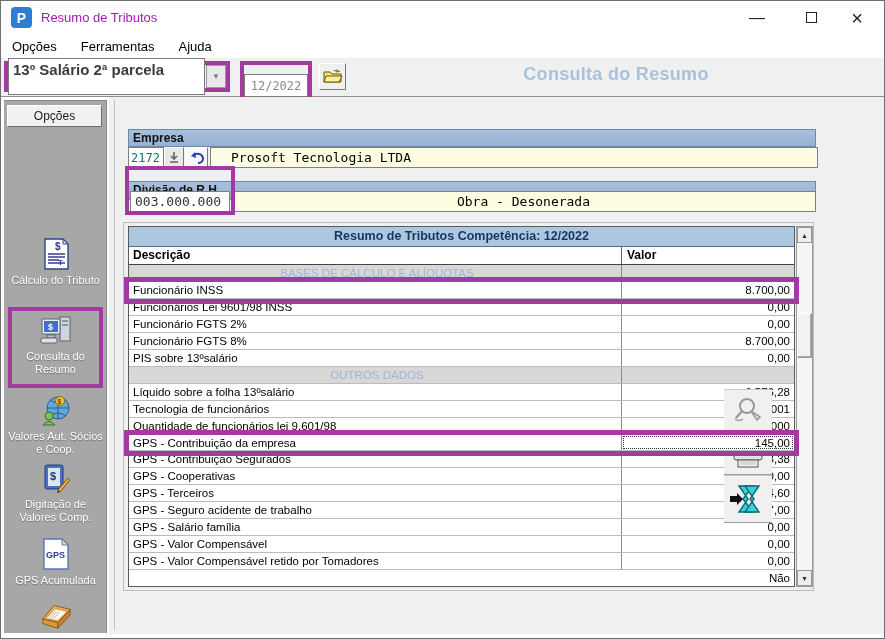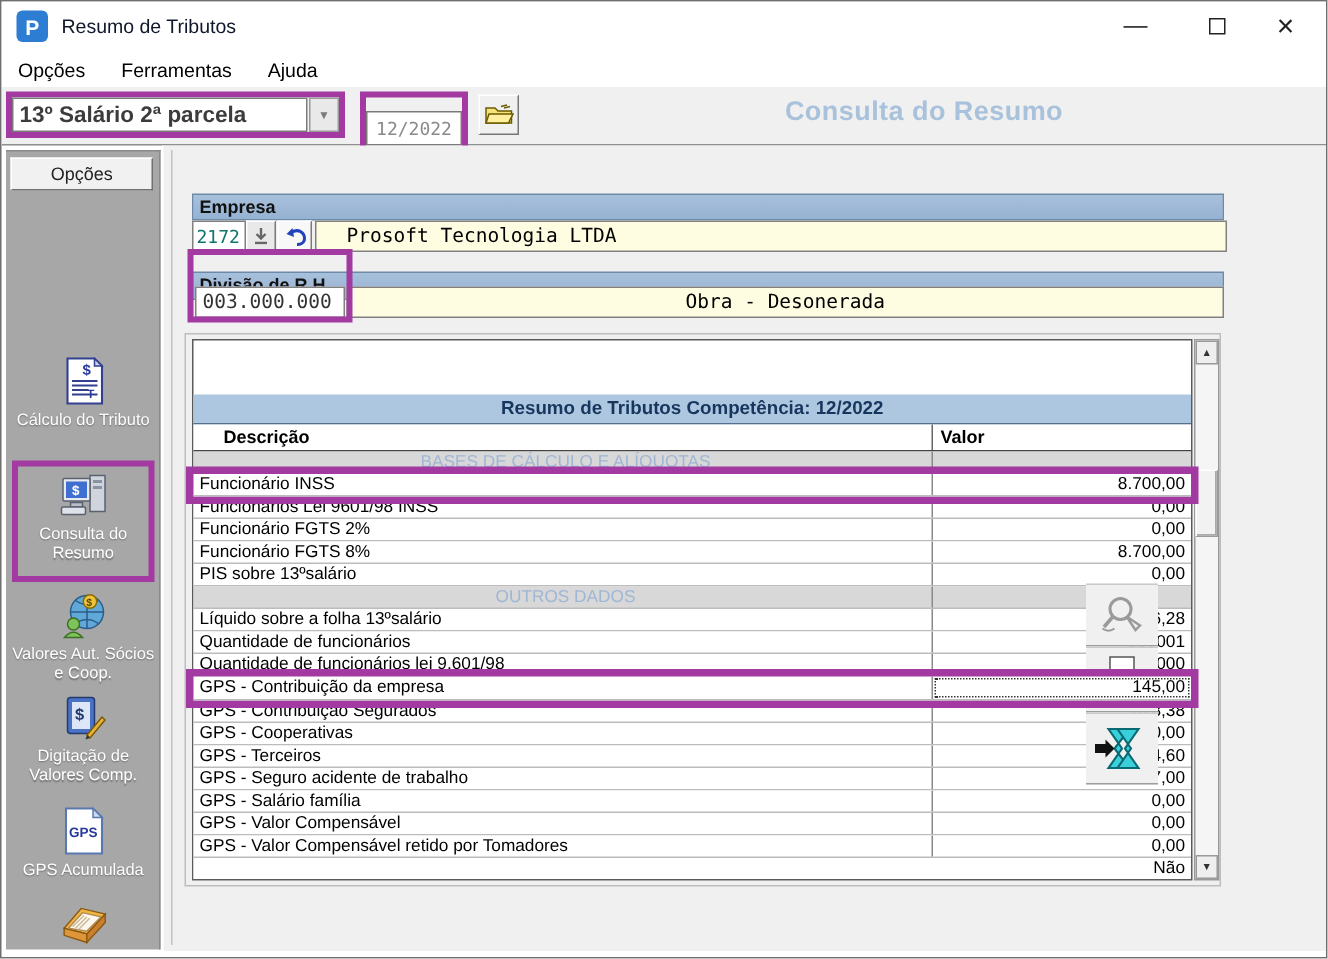--- a/index.html
+++ b/index.html
@@ -4,33 +4,33 @@
 <style>
   * { margin:0; padding:0; box-sizing:border-box; }
   html,body { background:#cfcfcf; font-family:"Liberation Sans", sans-serif; }
   .window {
     position:relative; width:885px; height:639px; background:#fff;
     border:1px solid #6e6e6e; overflow:hidden;
   }
   
   .titlebar { position:absolute; top:0; left:0; width:100%; height:33px; background:#fff; display:flex; align-items:center; }
   .app-icon { width:21px; height:21px; margin-left:10px; background:#2d7dd2; border-radius:4px; color:#fff; font-weight:bold; font-size:14px; display:flex; align-items:center; justify-content:center; }
-  .app-title { margin-left:9px; font-size:13px; color:#0f172a; }
+  .app-title { margin-left:9px; font-size:13px; color:#a21caf; }
   .win-ctrl { position:absolute; top:0; width:42px; height:33px; display:flex; align-items:center; justify-content:center; color:#222; cursor:default; }
   .ctrl-min { right:106px; font-size:16px; }
   .ctrl-max { right:52px; }
   .ctrl-max .box { width:11px; height:11px; border:1.5px solid #222; }
   .ctrl-close { right:6px; font-size:20px; line-height:20px; }
   
   .menubar { position:absolute; top:33px; left:0; width:100%; height:24px; background:#fff; display:flex; align-items:center; gap:24px; padding-left:11px; font-size:13px; color:#000; }
   
   .toolbar { position:absolute; top:57px; left:0; width:100%; height:39px; background:#f0f0f0; border-bottom:1px solid #8f8f8f; }
   .purple-wrap { position:absolute; border:4px solid #a23aa2; background:#f0f0f0; display:flex; align-items:center; }
   .combo-wrap { left:3px; top:3px; height:31px; }
-  .combo-field { width:197px; height:23px; background:#fff; border:1px solid #7a7a7a; font-weight:bold; font-size:15px; color:#3c3c3c; padding:0 4px; line-height:21px; white-space:nowrap; overflow:hidden; }
+  .combo-field { width:197px; height:37px; background:#fff; border:1px solid #7a7a7a; font-weight:bold; font-size:15px; color:#3c3c3c; padding:0 4px; line-height:21px; white-space:nowrap; overflow:hidden; }
   .combo-arrow { width:20px; height:23px; background:#e9e9e9; border:1px solid #9a9a9a; margin-left:1px; display:flex; align-items:center; justify-content:center; font-size:8px; color:#7a7a7a; }
   .date-wrap { left:239px; top:3px; height:49px; }
   .date-field { width:64px; height:23px; background:#fff; border:1px solid #7a7a7a; font-family:"DejaVu Sans Mono", monospace; font-size:12px; color:#8a8a8a; display:flex; align-items:center; justify-content:center; }
   .folder-btn { position:absolute; left:318px; top:5px; width:27px; height:27px; background:#f0f0f0; border-top:1px solid #fff; border-left:1px solid #fff; border-right:1px solid #777; border-bottom:1px solid #777; display:flex; align-items:center; justify-content:center; }
   .screen-title { position:absolute; left:430px; top:6px; width:370px; text-align:center; color:#a9c2dc; font-weight:bold; font-size:18px; letter-spacing:.3px; }
   
   .sidebar { position:absolute; left:3px; top:99px; width:103px; height:533px; background:#a7a7a7; border-right:1px solid #8a8a8a; border-top:1px solid #8a8a8a; }
   .opcoes-btn { position:absolute; left:3px; top:4px; width:95px; height:22px; background:#f1f1f1; border-top:1px solid #fff; border-left:1px solid #fff; border-right:1px solid #707070; border-bottom:1px solid #707070; font-size:12px; color:#222; display:flex; align-items:center; justify-content:center; }
   .side-item { position:absolute; left:0; width:103px; display:flex; flex-direction:column; align-items:center; cursor:default; }
   .side-label { margin-top:3px; color:#fff; font-size:11px; line-height:13px; text-align:center; text-shadow:0 1px 1px rgba(0,0,0,.35); width:96px; }
@@ -41,23 +41,23 @@
   .frame { position:absolute; left:5px; top:3px; width:710px; height:530px; border-left:1px solid #c2c2c2; }
   .hdr-bar { position:absolute; left:127px; width:688px; background:linear-gradient(#a7c0dc,#96b2d2); border:1px solid #6d89a8; font-weight:bold; font-size:12px; color:#111; padding:1px 0 0 4px; }
   .field { position:absolute; border:1px solid #808080; font-family:"DejaVu Sans Mono", monospace; font-size:12px; display:flex; align-items:center; }
   .f-white { background:#fff; }
   .f-yellow { background:#fffde1; }
   .mini-btn { position:absolute; background:#e9e9e9; border-top:1px solid #fff; border-left:1px solid #fff; border-right:1px solid #7a7a7a; border-bottom:1px solid #7a7a7a; display:flex; align-items:center; justify-content:center; }
   .divisao-hl { position:absolute; left:124px; top:165px; width:110px; height:49px; border:4px solid #a23aa2; z-index:10; pointer-events:none; }
   
   .table-panel { position:absolute; left:122px; top:221px; width:691px; height:369px; background:#f0f0f0; border:1px solid #bdbdbd; }
   .tax-table { position:absolute; left:4px; top:3px; width:667px; height:361px; border:1px solid #5a5a5a; background:#fff; display:flex; flex-direction:column; }
-  .t-title { height:20px; background:#aec7e1; border-bottom:1px solid #55708f; color:#17365d; font-weight:bold; font-size:12.5px; text-align:center; line-height:19px;margin-top:36px; }
+  .t-title { height:20px; background:#aec7e1; border-bottom:1px solid #55708f; color:#17365d; font-weight:bold; font-size:12.5px; text-align:center; line-height:19px; }
   .t-header { height:18px; display:flex; border-bottom:1px solid #444; font-weight:bold; font-size:12px; background:#fff; }
-  .t-header .desc { width:493px; padding:1px 0 0 20px; border-right:1px solid #666; }
+  .t-header .desc { width:493px; padding:1px 0 0 4px; border-right:1px solid #666; }
   .t-header .val { flex:1; padding:1px 0 0 5px; }
   .t-rows { flex:1; display:flex; flex-direction:column;justify-content:space-between; }
   .trow { flex:1; display:flex; border-bottom:1px solid #bcbcbc; font-size:11.5px; background:#fff; position:relative; }
   .trow:last-child { border-bottom:none; }
   .trow .desc { width:493px; padding-left:4px; border-right:1px solid #8a8a8a; display:flex; align-items:center; white-space:nowrap; overflow:hidden; }
   .trow .val { flex:1; padding-right:4px; display:flex; align-items:center; justify-content:flex-end; }
   .trow.section { background:#d8d8d8; }
   .trow.section .desc { width:493px; justify-content:center; color:#9fb6d4; font-size:11.5px; border-right:1px solid #8a8a8a; }
   .trow.hl { box-shadow:0 0 0 5px #a23aa2; z-index:5; }
   .val.focused { outline:1px dotted #333; outline-offset:-2px; }
@@ -257,21 +257,21 @@
           </div>
           <div class="trow section">
             <div class="desc">OUTROS DADOS</div>
             <div class="val"></div>
           </div>
           <div class="trow data">
             <div class="desc">Líquido sobre a folha 13ºsalário</div>
             <div class="val">6.576,28</div>
           </div>
           <div class="trow data">
-            <div class="desc">Quantidade de funcionários</div>
+            <div class="desc">Tecnologia de funcionários</div>
             <div class="val">000001</div>
           </div>
           <div class="trow data">
             <div class="desc">Quantidade de funcionários lei 9.601/98</div>
             <div class="val">000000</div>
           </div>
           <div class="trow data hl">
             <div class="desc">GPS - Contribuição da empresa</div>
             <div class="val focused">145,00</div>
           </div>

